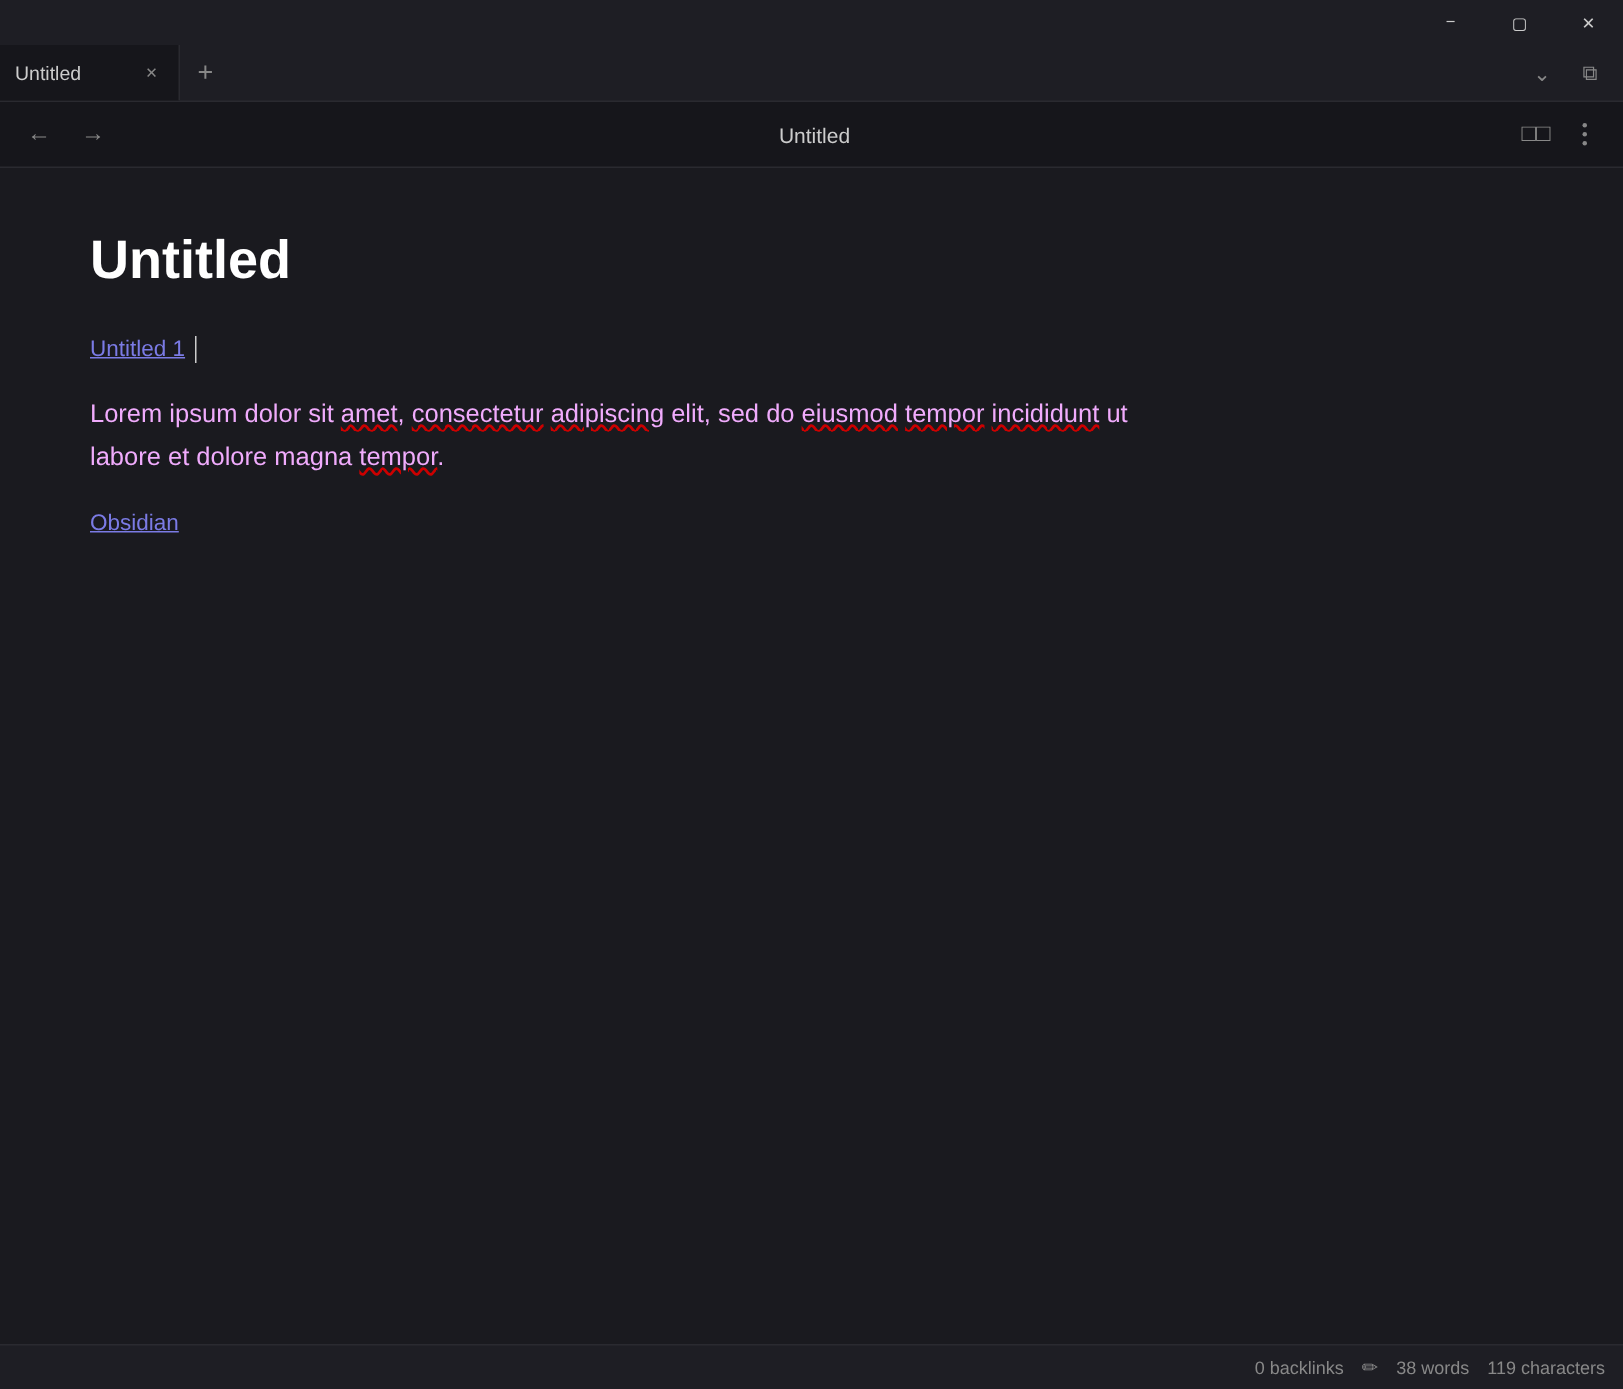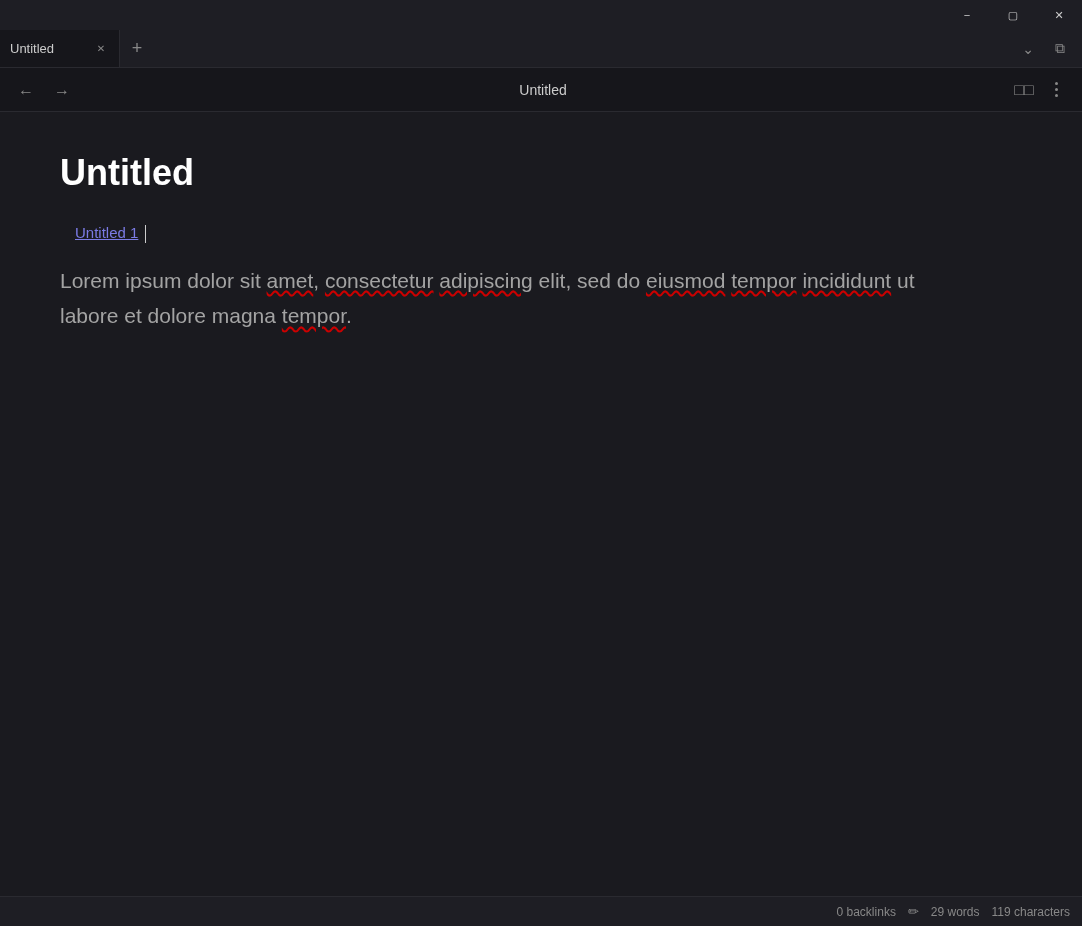--- a/index.html
+++ b/index.html
@@ -172,41 +172,40 @@
       font-weight: 700;
       color: #ffffff;
       margin-bottom: 30px;
     }
 
     .note-link {
       color: #7b7be5;
       text-decoration: underline;
       cursor: pointer;
       font-size: 15px;
-      margin-left: 15px;
     }
 
     .cursor-line {
       display: inline-block;
       width: 1px;
       height: 18px;
       background-color: #cccccc;
       vertical-align: middle;
       margin-left: 2px;
       animation: blink 1s step-end infinite;
     }
 
     @keyframes blink {
       50% { opacity: 0; }
     }
 
     .note-body {
-      font-size: 21px;
+      font-size: 17px;
       line-height: 1.7;
-      color: #a3a3a3;
+      color: #f0abfc;
       margin: 20px 0;
     }
 
     .spell-error {
       text-decoration: underline wavy #cc0000;
     }
 
     
     .status-bar {
       width: 100%;
@@ -297,28 +296,31 @@
   <div>
     <a class="note-link">Untitled 1</a>
     <span class="cursor-line"></span>
   </div>
 
   <p class="note-body">
     Lorem ipsum dolor sit <span class="spell-error">amet</span>, <span class="spell-error">consectetur</span> <span class="spell-error">adipiscing</span> elit, sed do <span class="spell-error">eiusmod</span> <span class="spell-error">tempor</span> <span class="spell-error">incididunt</span> ut<br>
     labore et dolore magna <span class="spell-error">tempor</span>.
   </p>
 
+  <div>
+    <a class="note-link">Obsidian</a>
+  </div>
 </div>
 
 <div class="status-bar">
   <div class="status-item">
     <span>0 backlinks</span>
   </div>
   <div class="status-item">
     <span class="status-edit-icon">✏</span>
   </div>
   <div class="status-item">
-    <span>29 words</span>
+    <span>38 words</span>
   </div>
   <div class="status-item">
     <span>119 characters</span>
   </div>
 </div>
 
 </body></html>

